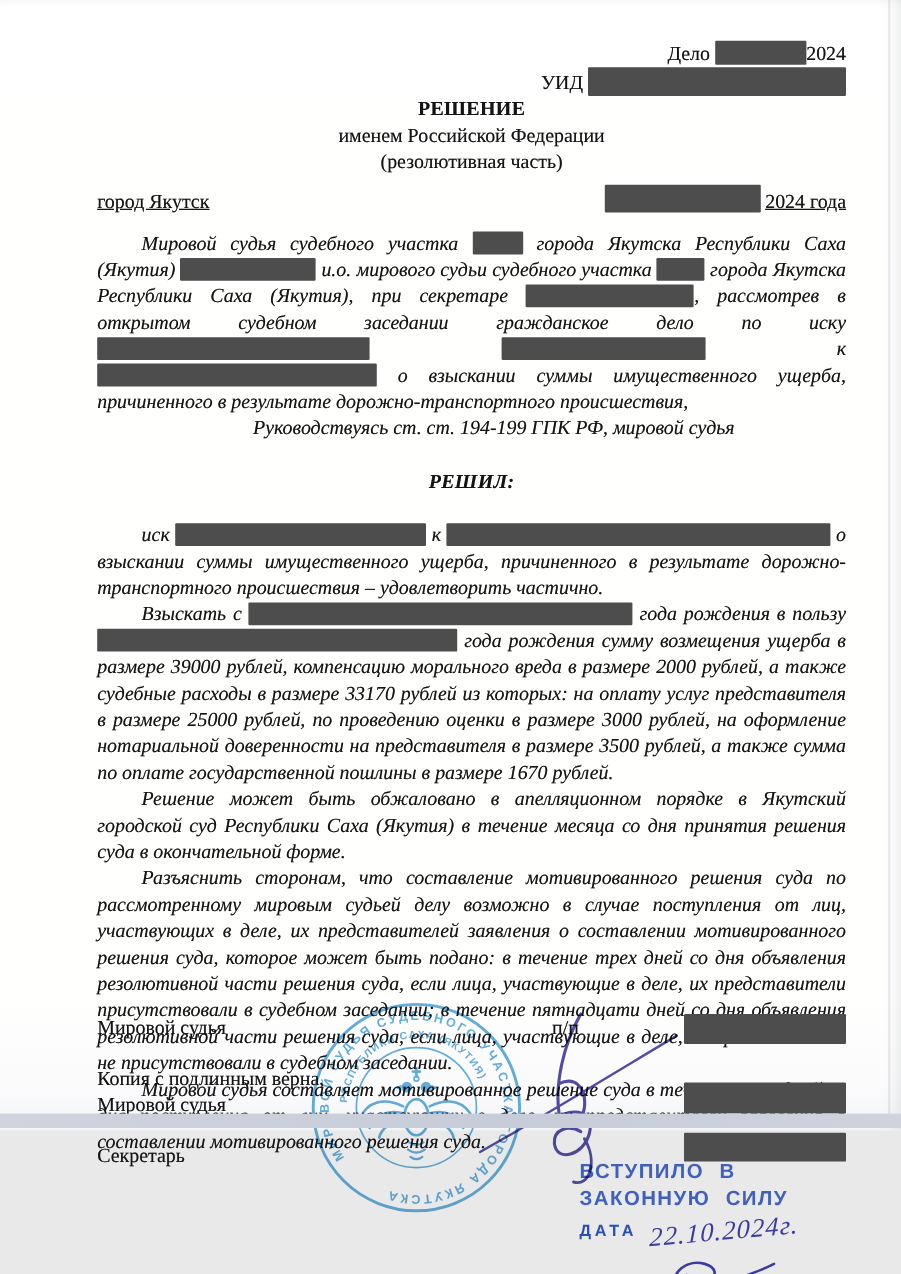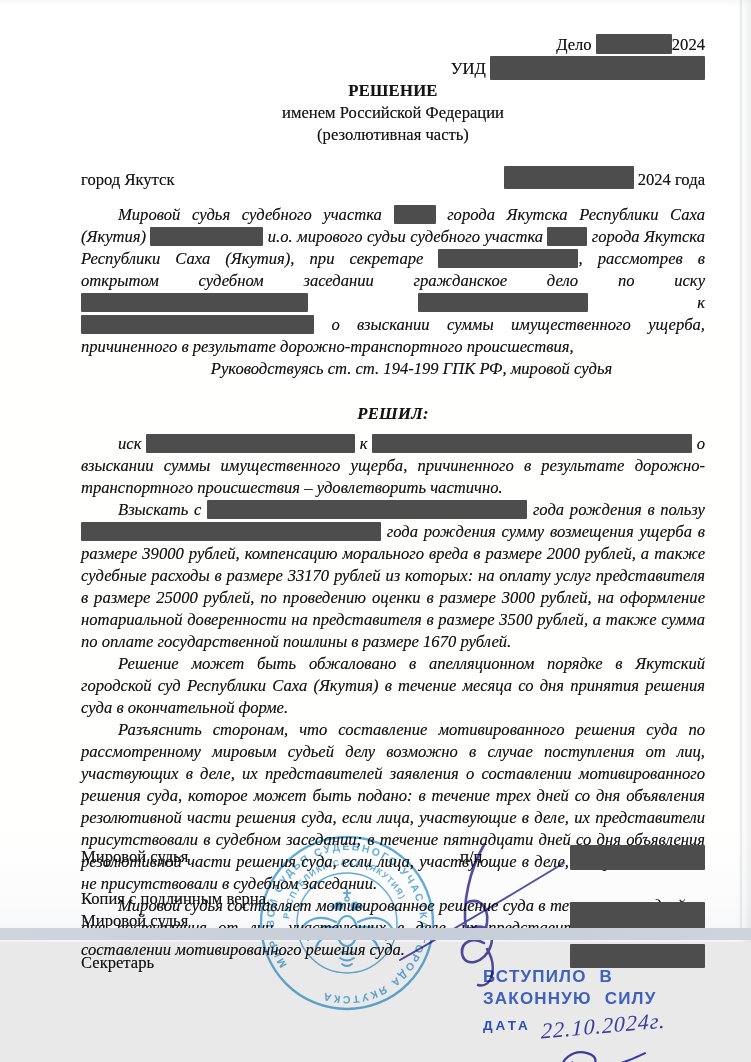--- a/index.html
+++ b/index.html
@@ -13,26 +13,26 @@
   }
   .content{position:absolute;left:81px;right:46px;top:34px;}
   .txt{text-shadow:0 0 .4px rgba(0,0,0,.5);}
   .row-right{text-align:right;}
   .redact{display:inline-block;background:var(--redaction,#4d4d4d);height:19px;vertical-align:-4px;border-radius:1px;}
   .redact.tall{height:24px;vertical-align:-6px;}
   .case-redact{width:76px;height:20px;}
   .uid-redact{width:215px;height:24px;}
   .title-block{text-align:center;}
   .title-main{font-weight:bold;letter-spacing:.3px;}
-  .dateline{display:flex;justify-content:space-between;align-items:baseline;margin-top:20px;}
+  .dateline{display:flex;justify-content:space-between;align-items:baseline;margin-top:8px;text-decoration:underline;}
   .date-redact{width:130px;height:23px;margin-right:4px;}
   #paragraphs{margin-top:13px;}
   .para{text-align:justify;text-indent:37px;margin:0;font-style:italic;}
   .para.line{text-align:center;}
-  .para.heading{text-align:center;text-indent:0;font-weight:bold;margin:23px 0 8px 0;letter-spacing:.3px;}
+  .para.heading{text-align:center;text-indent:0;font-weight:bold;margin:23px 0 22px 0;letter-spacing:.3px;}
   
   .sig-block{position:absolute;left:81px;right:46px;top:846px;}
   .sig-row{position:relative;}
   .row1{height:28px;}
   .pp{position:absolute;left:359px;top:0;margin-left:20px;}
   .sig-redact{position:absolute;right:0;width:135px;height:25px;background:var(--redaction,#4d4d4d);border-radius:1px;}
   .r1{top:-1px;}
   .row2{margin-top:14px;height:50px;}
   .r2{top:14px;height:26px;}
   .row3{margin-top:14px;height:28px;}

